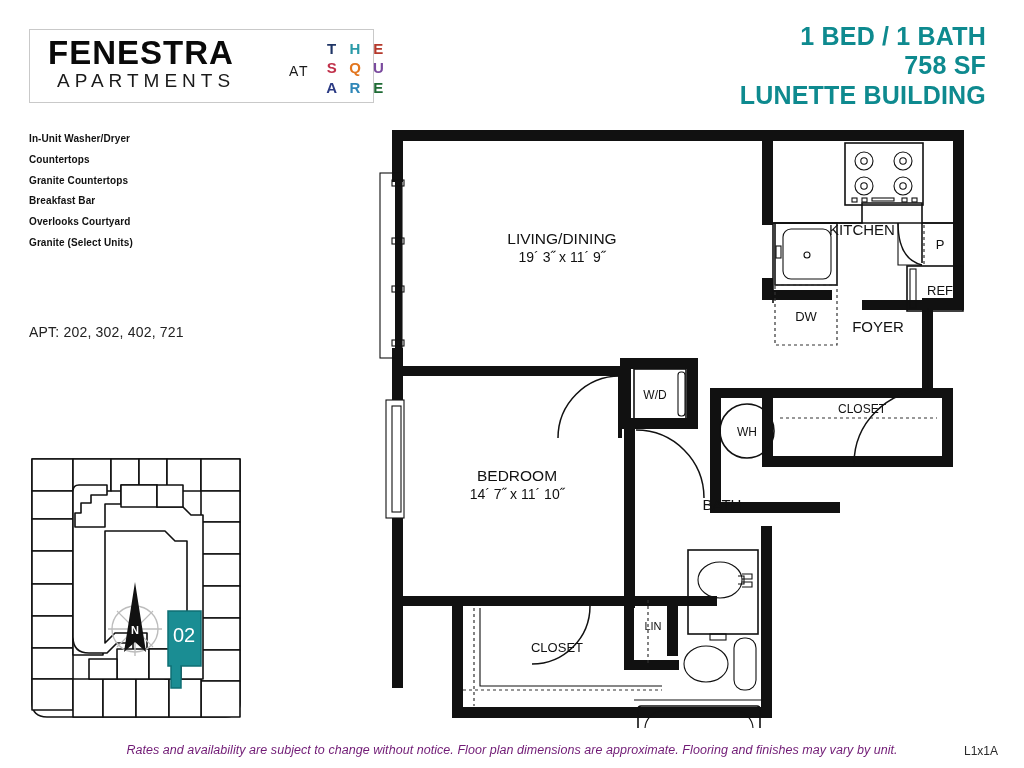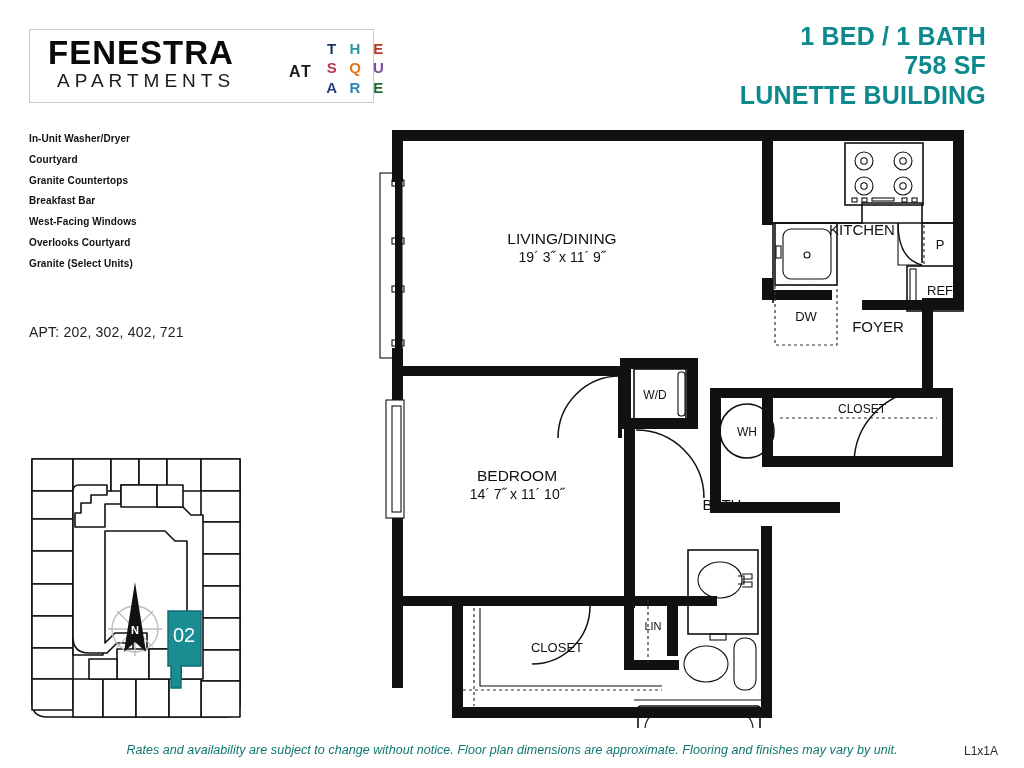--- a/index.html
+++ b/index.html
@@ -22,21 +22,21 @@
     font-weight: 700; font-size: 33px; letter-spacing: 1.0px;
     color: #0a0a0a; line-height: 1; font-stretch: condensed;
   }
   #logo-sub {
     position: absolute; left: 19px; top: 41px;
     font-weight: 400; font-size: 19px; letter-spacing: 5.0px;
     color: #1a1a1a; line-height: 1; margin-left: 8px;
   }
   #logo-at {
     position: absolute; left: 259px; top: 33px;
-    font-weight: 700; font-size: 16px; letter-spacing: 1.6px; color: #1a1a1a;
+    font-weight: 400; font-size: 14px; letter-spacing: 1.6px; color: #1a1a1a;
   }
   #logo-grid {
     position: absolute; left: 290px; top: 9px;
     width: 70px; height: 58px;
     display: grid; grid-template-columns: repeat(3, 1fr); grid-template-rows: repeat(3, 1fr);
     align-items: center; justify-items: center;
   }
   #logo-grid span { font-weight: 700; font-size: 15px; line-height: 1; }
 
   
@@ -67,21 +67,21 @@
   #floorplan { position: absolute; left: 362px; top: 118px; width: 630px; height: 610px; }
   #floorplan svg { display:block; }
 
   
   #footer {
     position: absolute; left: 0; right: 0; bottom: 10px;
     text-align: center;
   }
   #footer-text {
     display: inline-block;
-    font-style: italic; font-size: 12.5px; color: #0f766e; letter-spacing: 0.05px;
+    font-style: italic; font-size: 12.5px; color: #701a75; letter-spacing: 0.05px;
   }
   #plan-code {
     position: absolute; right: 26px; bottom: 10px;
     font-size: 12px; color: #2a2a2a; font-style: normal;
   }
 </style>
 </head>
 <body>
 
 <div id="page">
@@ -104,24 +104,23 @@
   </div>
 
   <div id="plan-header" style="color: rgb(14, 138, 143);">
     <div>1 BED / 1 BATH</div>
     <div>758 SF</div>
     <div>LUNETTE BUILDING</div>
   </div>
 
   <div id="features">
       <div>In-Unit Washer/Dryer</div>
-      <div>Courtyard</div>
+      <div>Countertops</div>
       <div>Granite Countertops</div>
       <div>Breakfast Bar</div>
-      <div>West-Facing Windows</div>
       <div>Overlooks Courtyard</div>
       <div>Granite (Select Units)</div>
     </div>
   <div id="apt-line">APT: 202, 302, 402, 721</div>
 
   <div id="keyplan">
     <svg width="214" height="264" viewBox="0 0 214 264">
       <g fill="#ffffff" stroke="#111111" stroke-width="1.6" stroke-linejoin="round">
 
         <path d="M3,3 H211 V246 q0,15 -14,15 H18 q-15,0 -15,-15 Z"></path>

